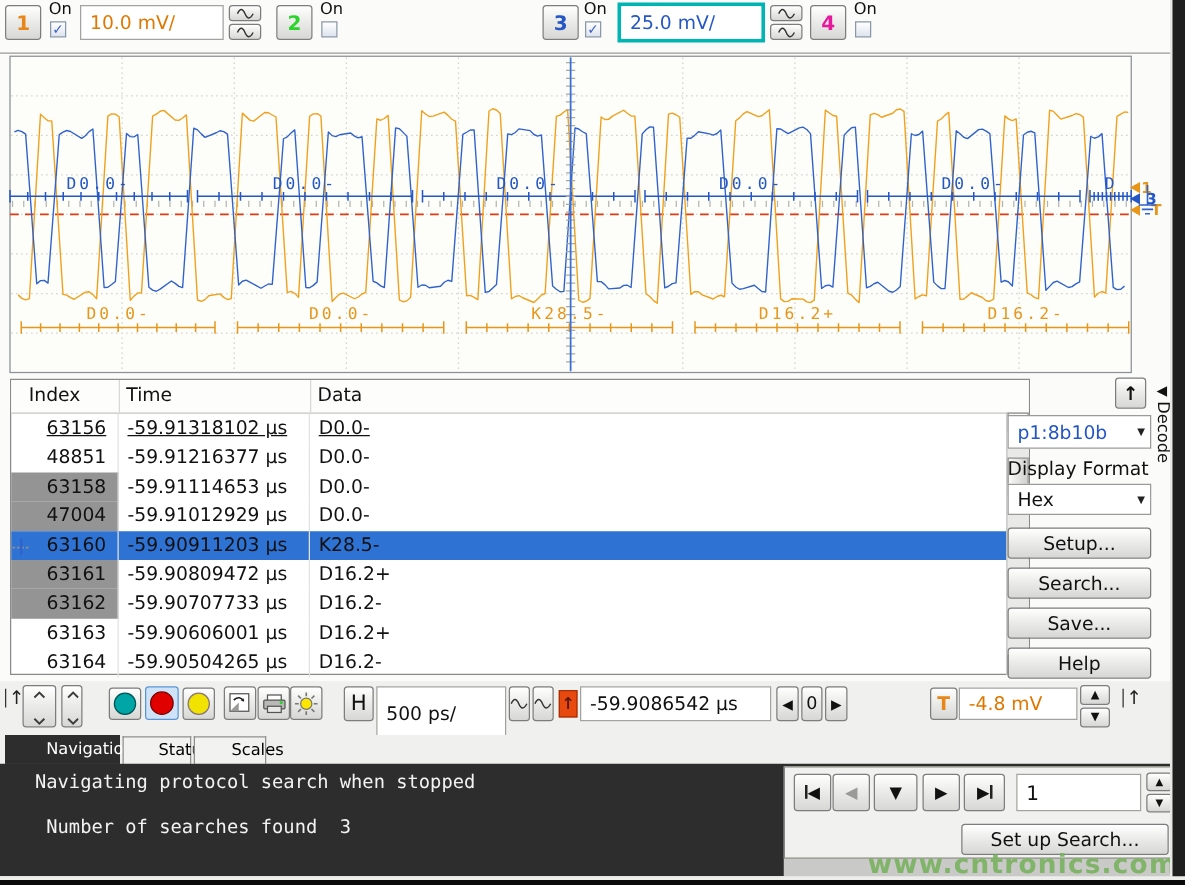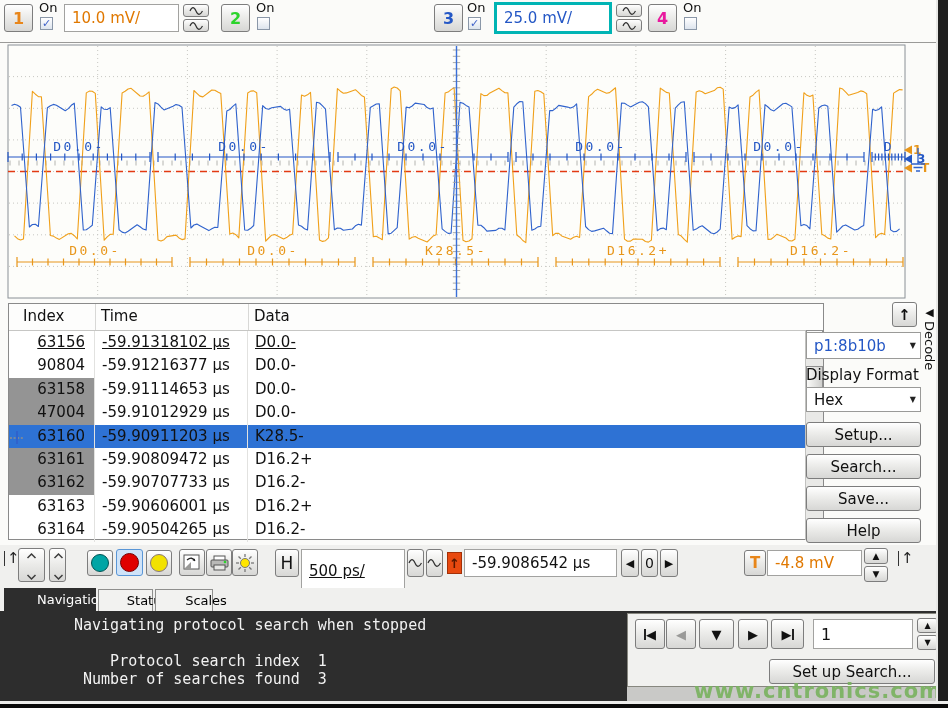--- a/index.html
+++ b/index.html
@@ -40,21 +40,21 @@
   
   .toolstrip{background:#f0f0ee;}
   .circ{border-radius:50%;}
   .upglyph{display:inline-block;border-left:1px solid #333;padding-left:2px;font-size:15px;color:#222;line-height:15px;}
   
   .tab{box-sizing:border-box;font-size:13px;display:flex;align-items:center;justify-content:center;padding-left:44px;}
   .tab.active{background:#2d2d2d;color:#fff;border:1px solid #2d2d2d;}
   .tab.plain{background:#f2f2f0;color:#000;border:1px solid #8f8f8d;border-bottom:none;}
   #status-dark{background:#2d2d2d;}
   .sline{white-space:pre;font-family:"DejaVu Sans Mono","Liberation Mono",monospace;
-         font-size:15px;color:#f2f2f2;height:18px;line-height:18px;margin-left:46px;}
+         font-size:15px;color:#f2f2f2;height:18px;line-height:18px;}
   #navpanel{background:#f1f1ef;border:1px solid #87877f;box-sizing:border-box;}
   .navbtn{width:30px;height:30px;font-size:13px;color:#111;}
   .kbar{display:inline-block;width:2px;height:11px;background:#222;vertical-align:-1px;}
   .dis{color:#9a9a98;}
   #watermark{font-size:21px;color:rgba(122,178,96,0.92);letter-spacing:1px;font-weight:bold;}
 </style>
 </head>
 <body>
 
 <div id="screen">
@@ -141,21 +141,21 @@
       <div class="colsep" style="left:86px;height:26px;"></div>
       <div class="colsep" style="left:239px;height:26px;"></div>
     </div>
     <div id="table-body">
         <div class="trow u">
           <span class="cell idx">63156</span>
           <span class="cell time">-59.91318102 µs</span>
           <span class="cell data">D0.0-</span>
         </div>
         <div class="trow">
-          <span class="cell idx">90804</span>
+          <span class="cell idx">48851</span>
           <span class="cell time">-59.91216377 µs</span>
           <span class="cell data">D0.0-</span>
         </div>
         <div class="trow shaded">
           <span class="cell idx">63158</span>
           <span class="cell time">-59.91114653 µs</span>
           <span class="cell data">D0.0-</span>
         </div>
         <div class="trow shaded">
           <span class="cell idx">47004</span>
@@ -274,21 +274,21 @@
             <path d="M16 10 H19"></path>
             <path d="M3.5 3.5 L5.8 5.8"></path>
             <path d="M14.2 14.2 L16.5 16.5"></path>
             <path d="M16.5 3.5 L14.2 5.8"></path>
             <path d="M5.8 14.2 L3.5 16.5"></path>
           </g>
         </svg>
     </div>
 
     <div class="abs btn3d" style="left:275px;top:4px;width:24px;height:28px;font-size:17px;">H</div>
-    <div class="abs field" style="left:301px;top:4px;width:104px;height:44px;text-decoration:underline;">500 ps/</div>
+    <div class="abs field" style="left:301px;top:4px;width:104px;height:44px;">500 ps/</div>
     <div class="abs btn3d waveicon" style="left:407px;top:4px;width:17px;height:28px;">
         <svg width="15" height="10" viewBox="0 0 15 10">
           <path d="M1 5 C3 0.5,5 0.5,7 5 C9 9.5,11 9.5,13.5 5" fill="none" stroke="#333" stroke-width="1.2"></path>
         </svg>
       </div>
     <div class="abs btn3d waveicon" style="left:426px;top:4px;width:17px;height:28px;">
         <svg width="15" height="10" viewBox="0 0 15 10">
           <path d="M1 5 C3 0.5,5 0.5,7 5 C9 9.5,11 9.5,13.5 5" fill="none" stroke="#333" stroke-width="1.2"></path>
         </svg>
       </div>
@@ -307,21 +307,20 @@
 
   <div class="abs toolstrip" style="left:0;top:588px;width:936px;height:23px;"></div>
   <div class="abs tab active" style="left:4px;top:588px;width:92px;height:23px;">Navigation</div>
   <div class="abs tab plain" style="left:98px;top:589px;width:55px;height:22px;">Status</div>
   <div class="abs tab plain" style="left:155px;top:589px;width:58px;height:22px;">Scales</div>
 
   <div id="status-dark" class="abs" style="left:0;top:611px;width:936px;height:90px;">
     <div id="status-lines" style="padding:5px 0 0 28px;">
         <div class="sline">Navigating protocol search when stopped</div>
         <div class="sline"></div>
-        <div class="sline">    Protocol search index  1</div>
         <div class="sline"> Number of searches found  3</div>
       </div>
   </div>
 
   <div id="navpanel" class="abs" style="left:627px;top:613px;width:311px;height:74px;">
     <div class="abs btn3d navbtn" style="left:7px;top:5px;">
         <span><span class="kbar"></span>◀</span>
       </div>
     <div class="abs btn3d navbtn dis" style="left:38px;top:5px;">◀</div>
     <div class="abs btn3d navbtn" style="left:71px;top:5px;width:35px;">▼</div>

